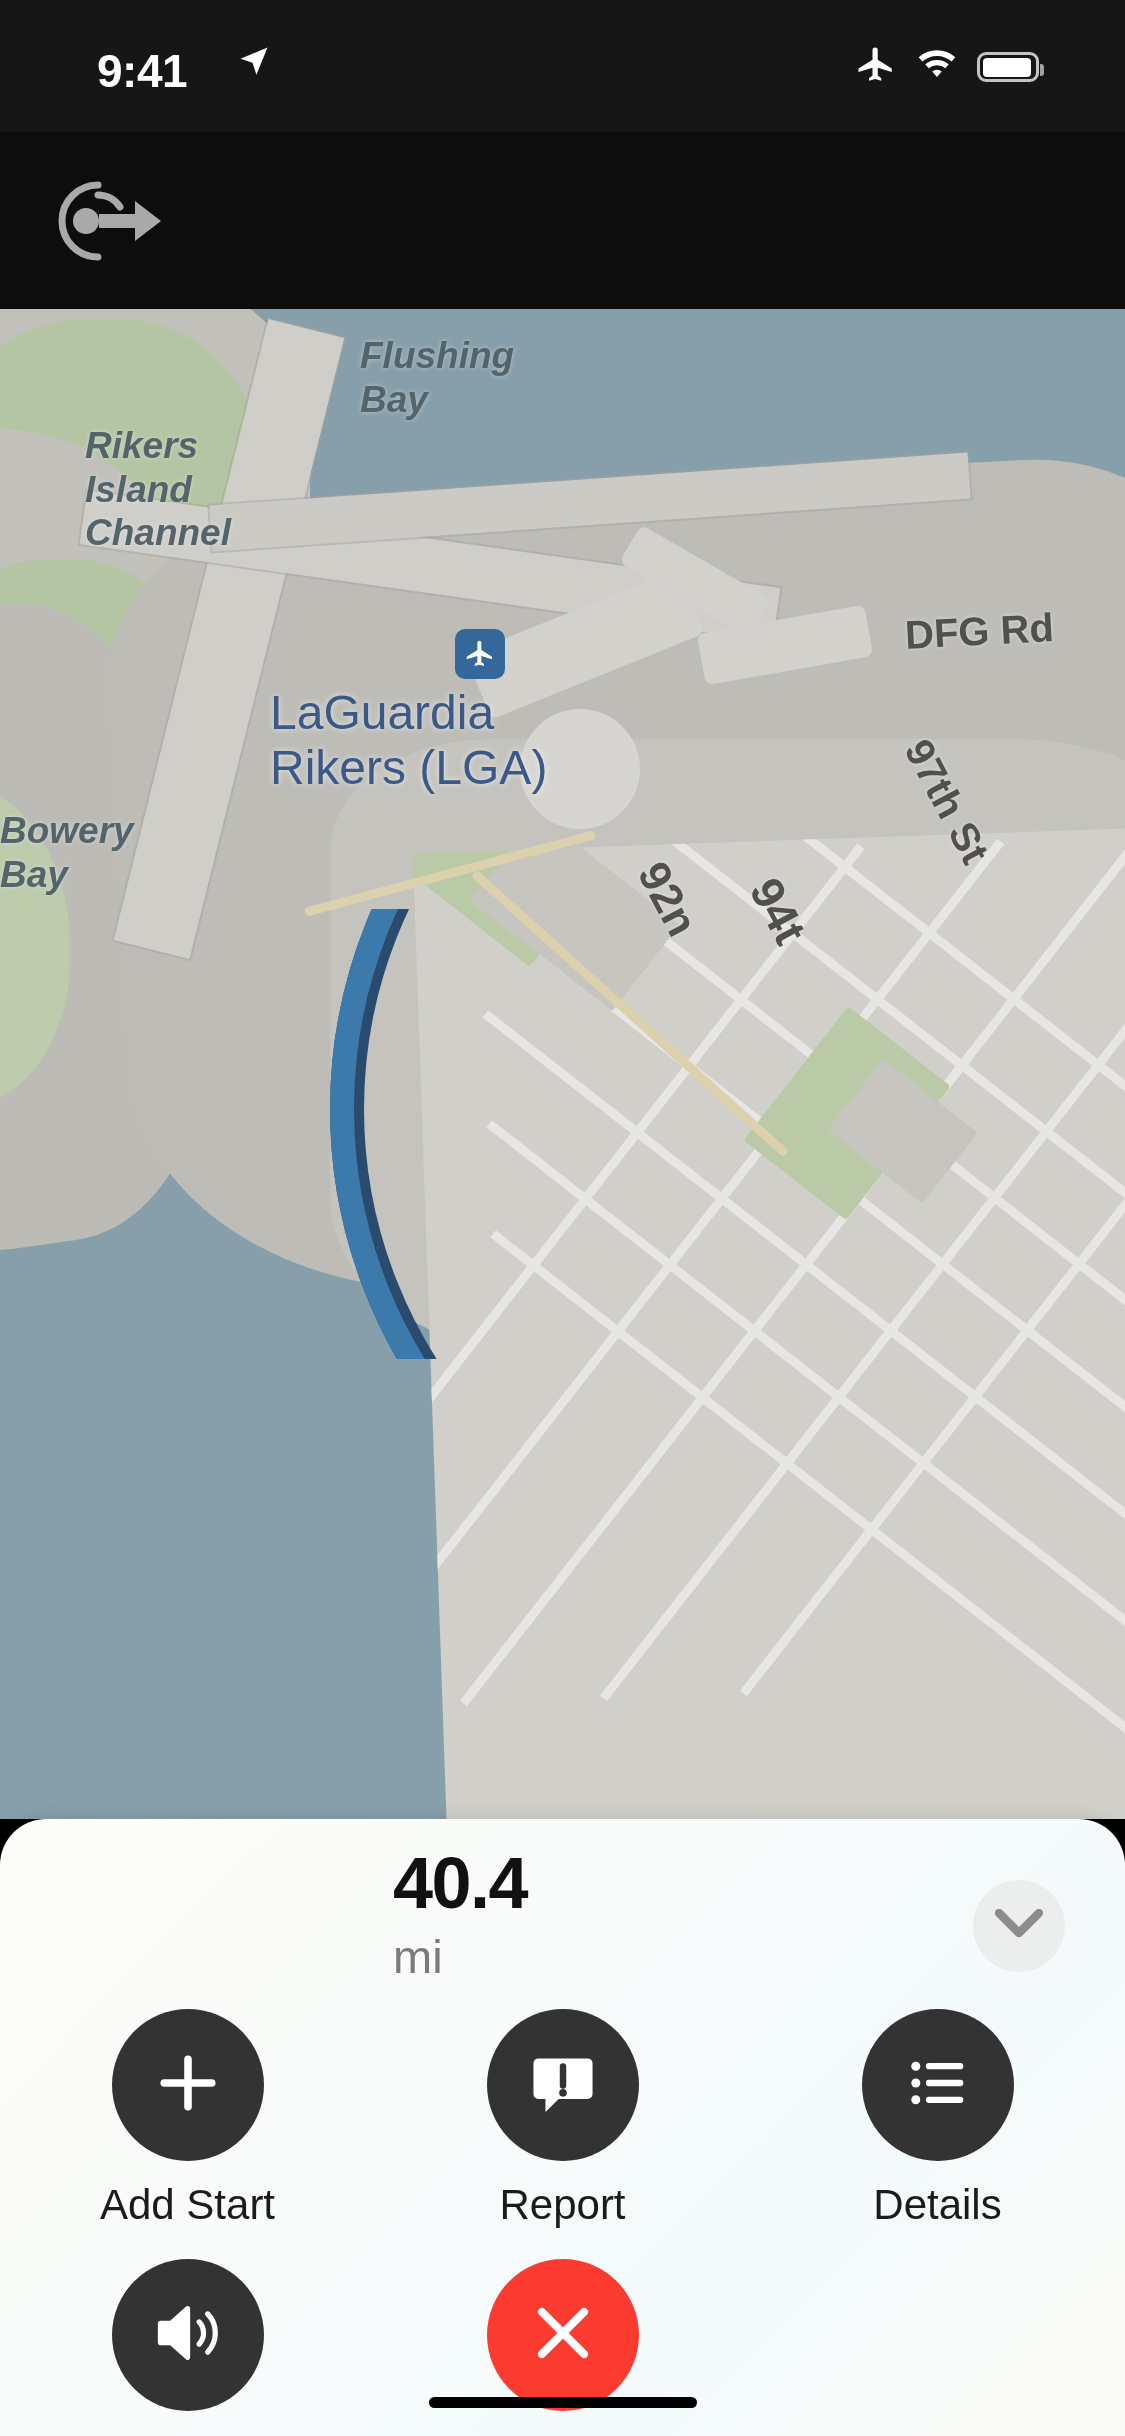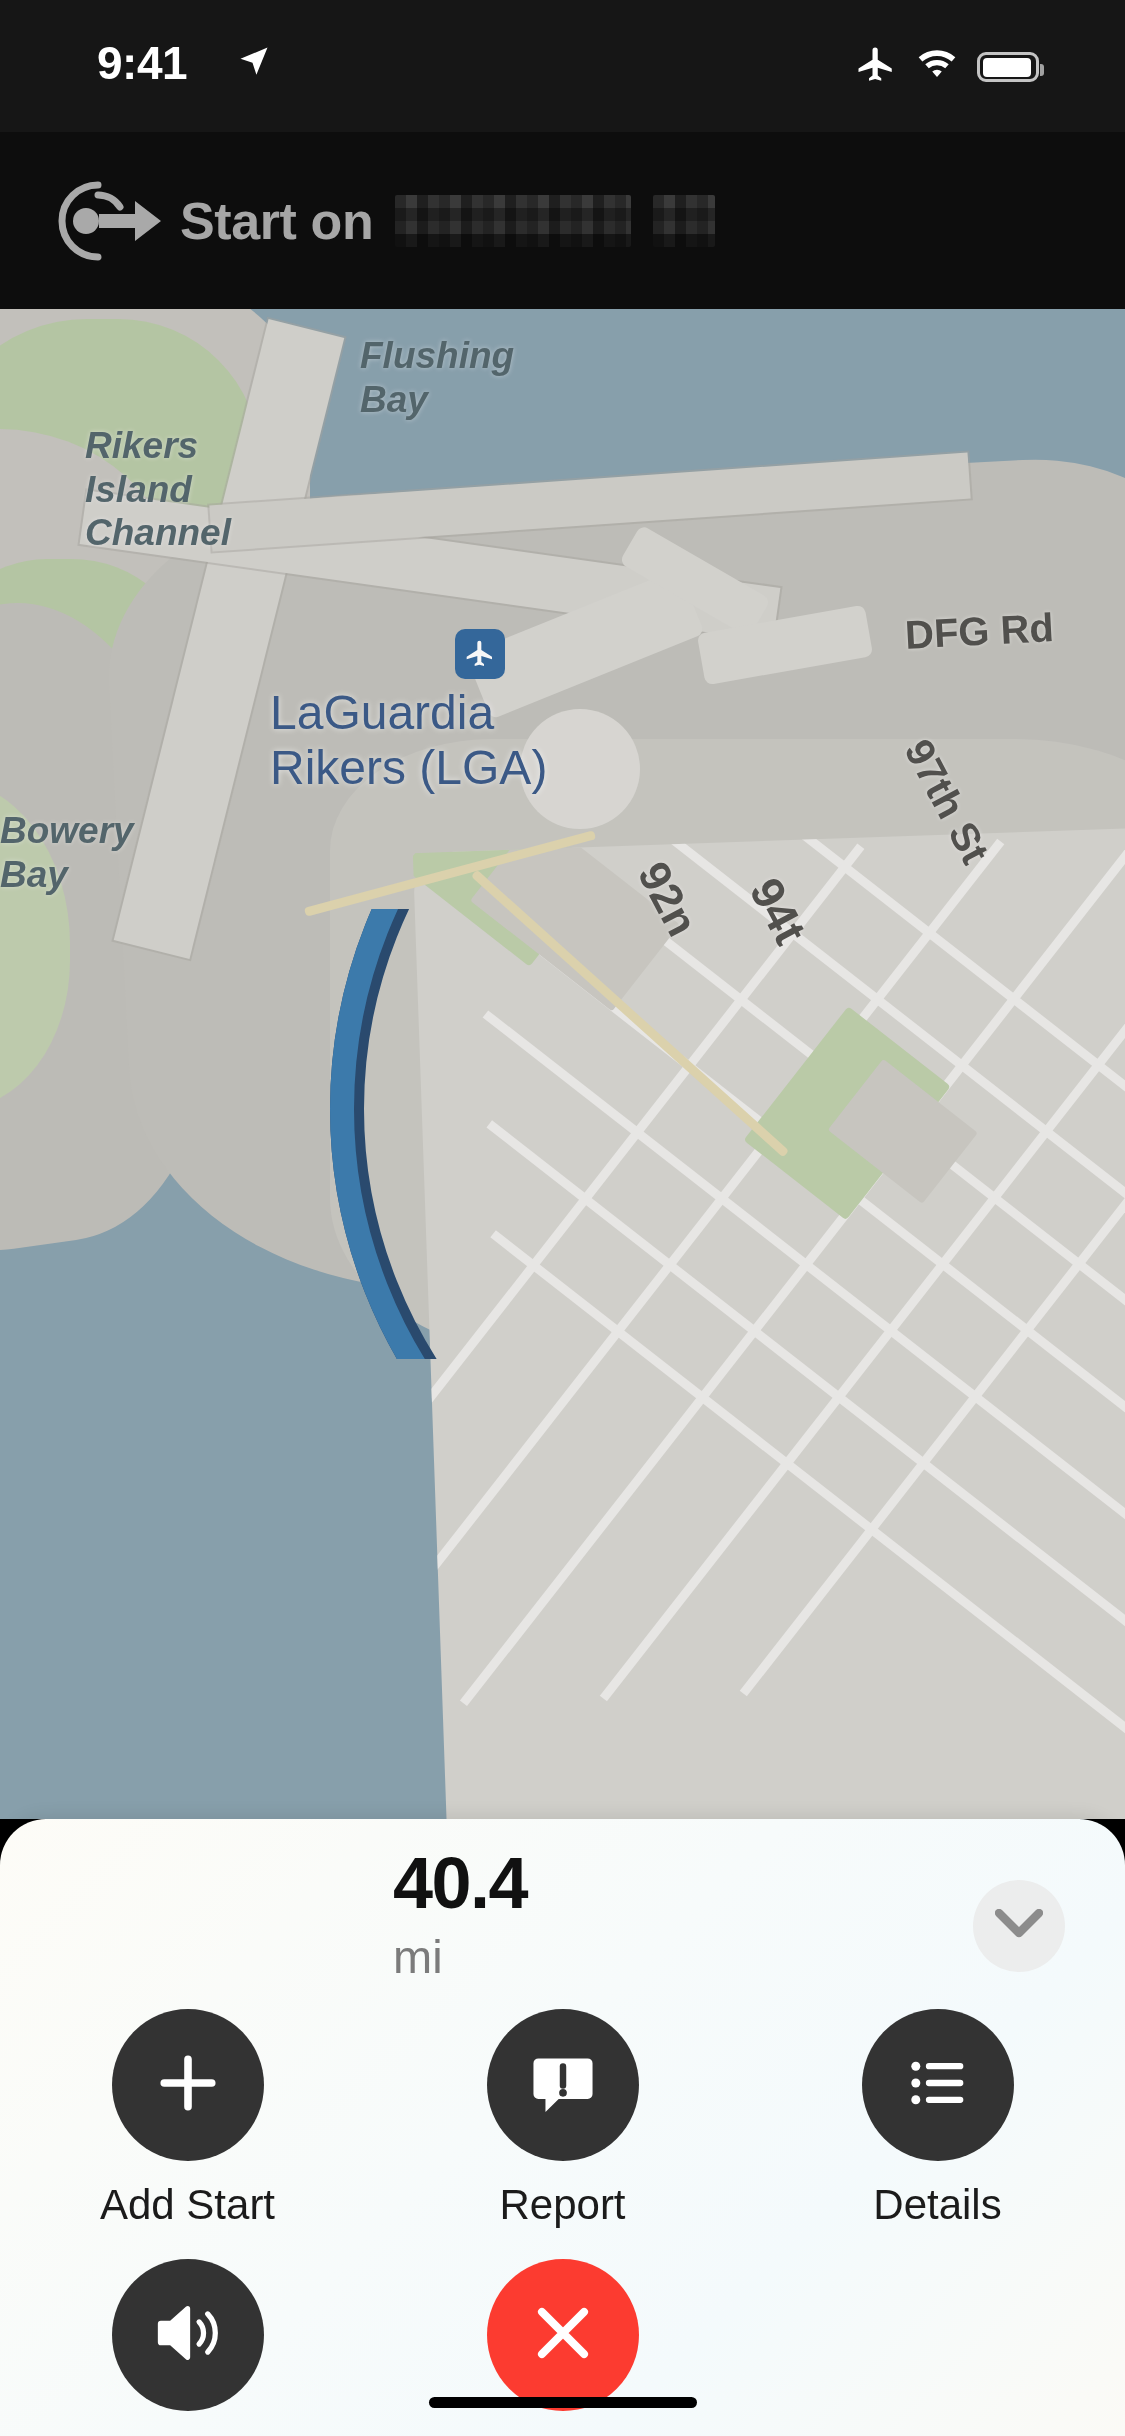--- a/index.html
+++ b/index.html
@@ -7,21 +7,21 @@
   body { font-family:"Liberation Sans", sans-serif; }
 
   #phone { position:relative; width:1125px; height:2436px; overflow:hidden; background:#000; }
 
   
   .statusbar{
     position:absolute; left:0; top:0; width:1125px; height:132px;
     background:#161616; z-index:40;
   }
   .sb-time{
-    position:absolute; left:97px; top:36px;
+    position:absolute; left:97px; top:44px;
     font-size:46px; font-weight:600; color:#fff; letter-spacing:-0.5px;
   }
   .sb-loc{ position:absolute; left:236px; top:43px; }
   .sb-right{
     position:absolute; right:86px; top:44px;
     display:flex; align-items:center; gap:18px;
   }
   .sb-batt{
     width:62px;height:30px;border:3px solid rgba(255,255,255,.75);
     border-radius:9px; position:relative; display:flex; align-items:center;
@@ -247,25 +247,20 @@
   </div>
 
   <div class="banner">
     <div class="banner-icon">
       <svg width="124" height="96" viewBox="0 0 124 96">
         <path d="M58 12a36 36 0 1 0 0 72" fill="none" stroke="#a9a9a9" stroke-width="7" stroke-linecap="round"></path>
         <path d="M58 22a26 26 0 0 1 22 12" fill="none" stroke="#a9a9a9" stroke-width="7" stroke-linecap="round"></path>
         <circle cx="46" cy="48" r="13" fill="#a9a9a9"></circle>
         <path d="M59 41h36v-13l26 20-26 20V55H59z" fill="#a9a9a9"></path>
       </svg>
-    </div>
-    <div class="banner-text">
-      <span class="banner-label">Start on</span>
-      <span class="redact r1"></span>
-      <span class="redact r2"></span>
     </div>
   </div>
 
   <div class="map">
     <div class="map-inner">
       <div class="water"></div>
 
       <div class="land-left"></div>
       <div class="green-left"></div>
       <div class="land-left2"></div>

